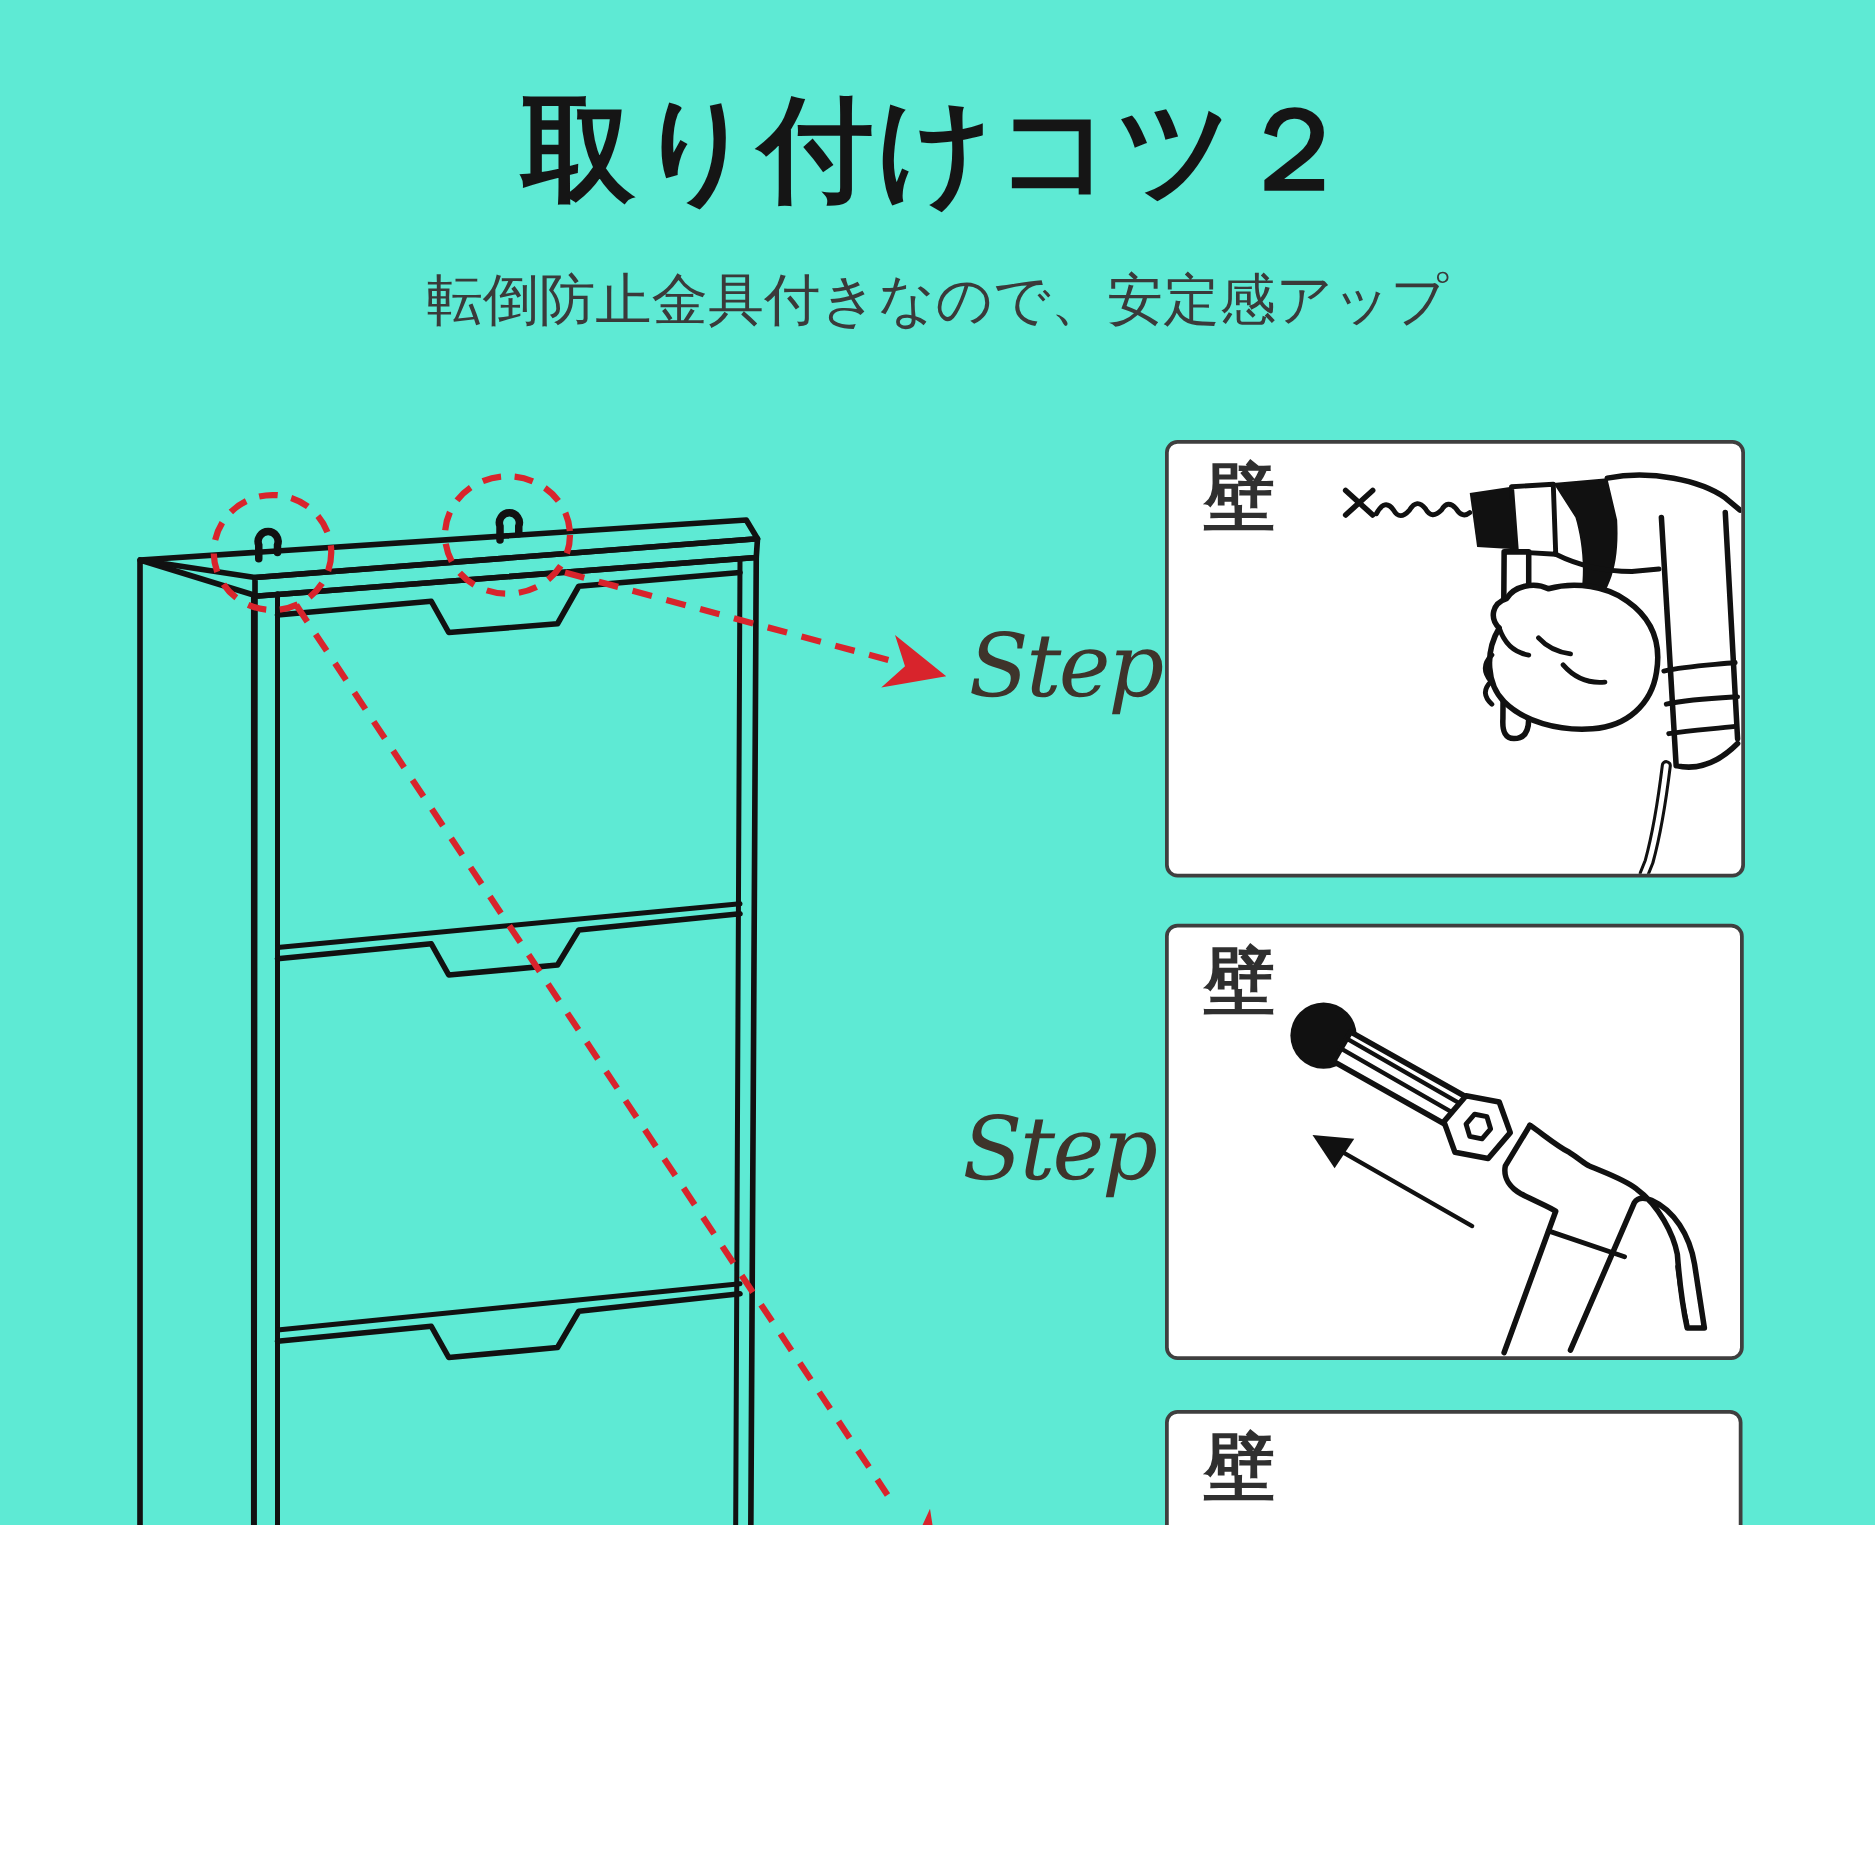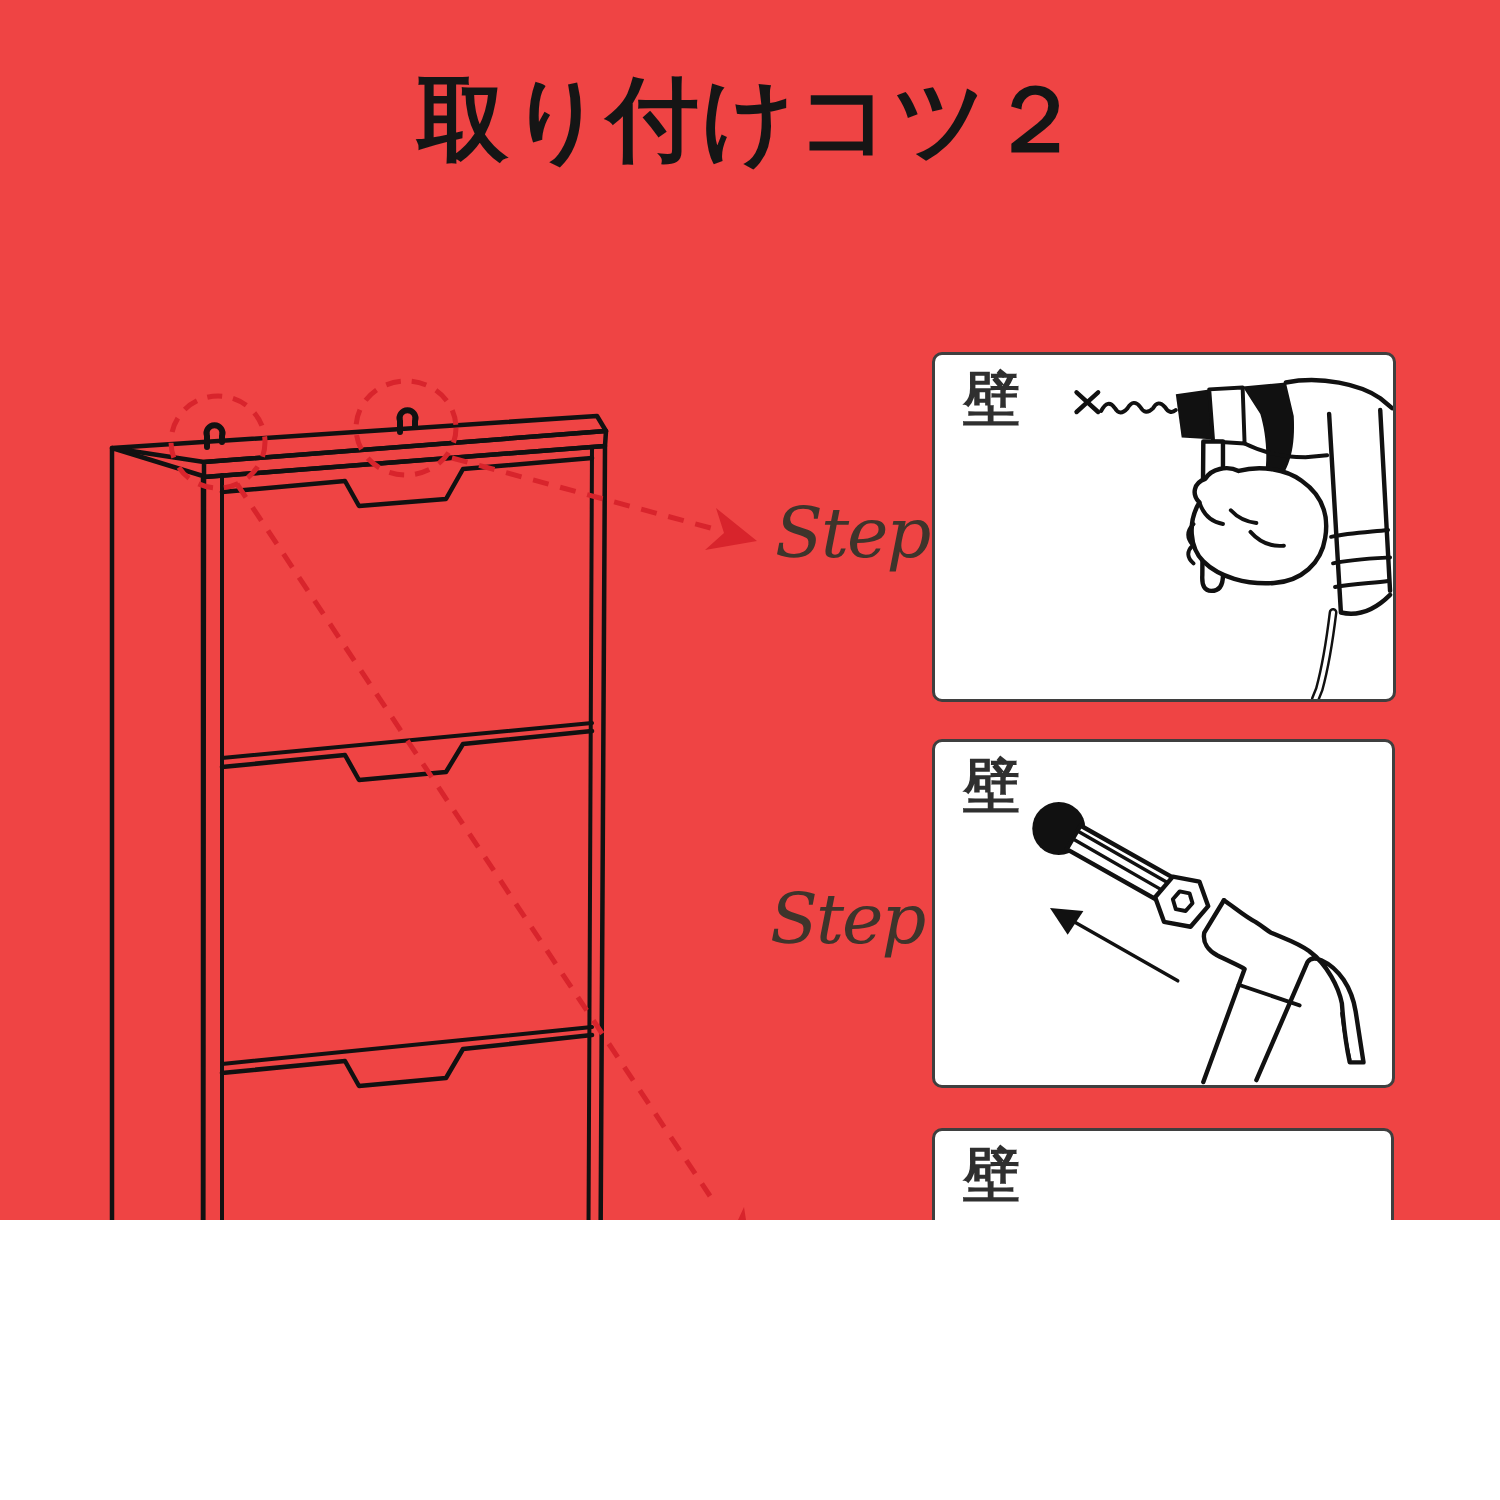--- a/index.html
+++ b/index.html
@@ -1,17 +1,17 @@
 <!DOCTYPE html>
 <html><head>
 <meta charset="utf-8">
 <style>
   html,body{margin:0;padding:0;background:#ffffff;}
   #canvas{
-    position:relative;width:1500px;height:1220px;background:#ef4444;overflow:hidden;
+    position:relative;width:1500px;height:1220px;background:#5eead4;overflow:hidden;
     font-family:"Liberation Sans","DejaVu Sans",sans-serif;color:#1a1a1a;
   }
   .abs{position:absolute;}
   #title{
     left:0;top:58px;width:1500px;text-align:center;
     font-size:92px;font-weight:700;letter-spacing:2px;color:#151515;
   }
   #subtitle{
     left:0;top:210px;width:1500px;text-align:center;
     font-size:45px;font-weight:400;letter-spacing:0px;color:#3a3a3a;
@@ -36,20 +36,21 @@
   }
   .panel svg{position:absolute;left:0;top:0;width:100%;height:100%;}
   svg{display:block;}
 </style>
 </head>
 <body>
 
 <div id="canvas">
 
   <div id="title" class="abs">取り付けコツ２</div>
+  <div id="subtitle" class="abs">転倒防止金具付きなので、安定感アップ</div>
 
   <svg class="abs" style="left:0;top:0;" width="1500" height="1500" viewBox="0 0 1500 1500">
     <g stroke="#111111" stroke-width="4.5" fill="none" stroke-linejoin="round" stroke-linecap="round">
 
       <path d="M112,448 L112,1388 L203,1421 L203,476 Z"></path>
 
       <path d="M112,448 L597,416 L606,431 L204,462 Z"></path>
       <path d="M204,462 L606,431 L605,446 L204,477 Z"></path>
 
       <path d="M204,477 L605,446 L600,1341 L203,1421 Z"></path>

